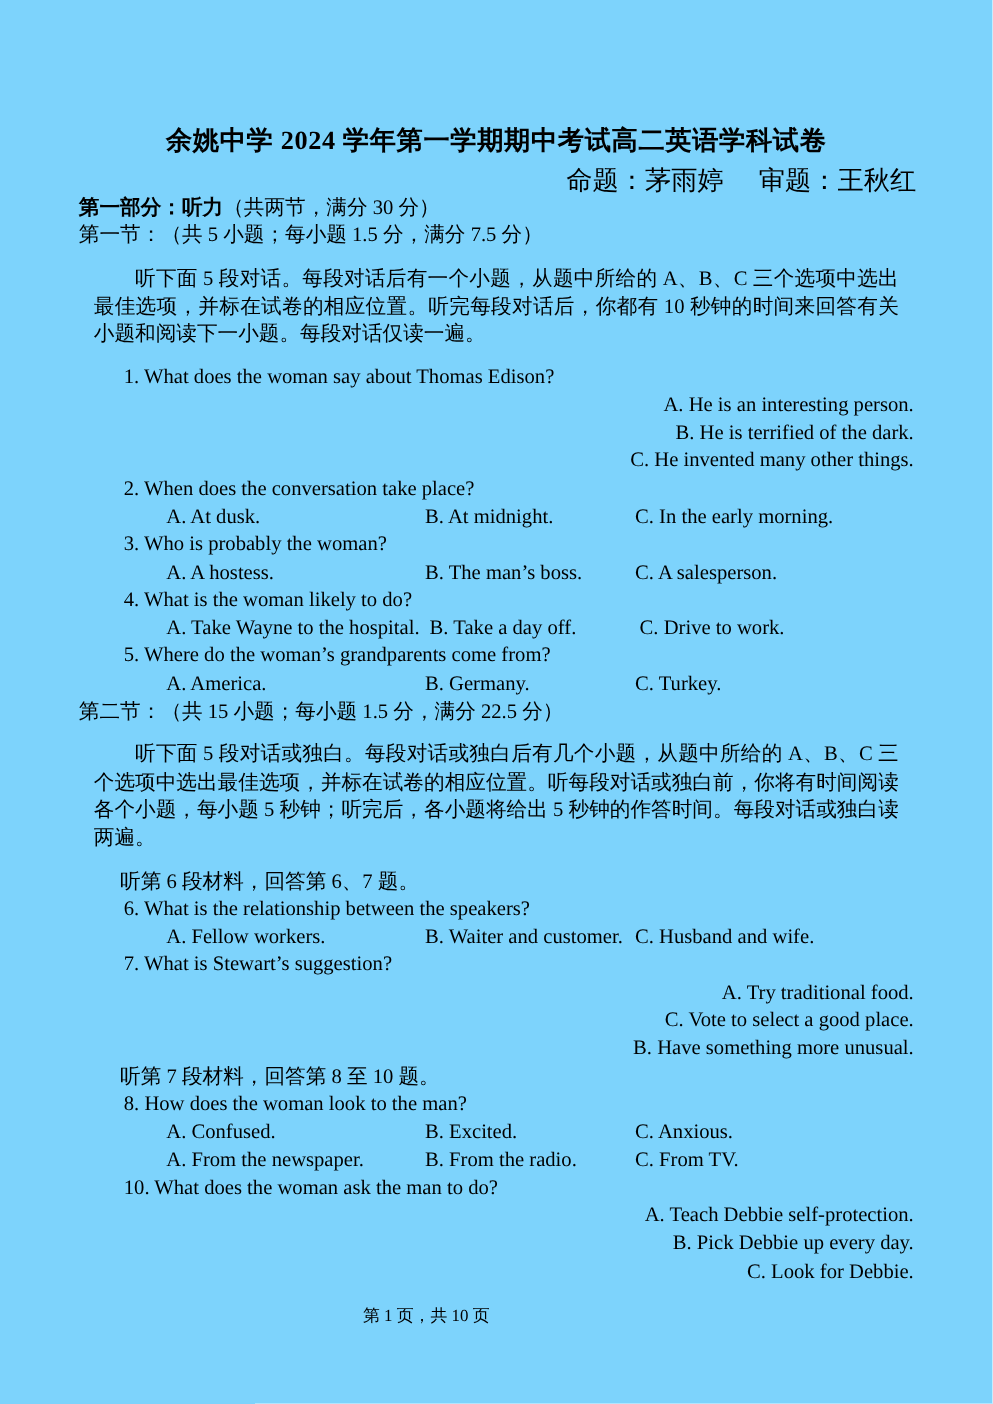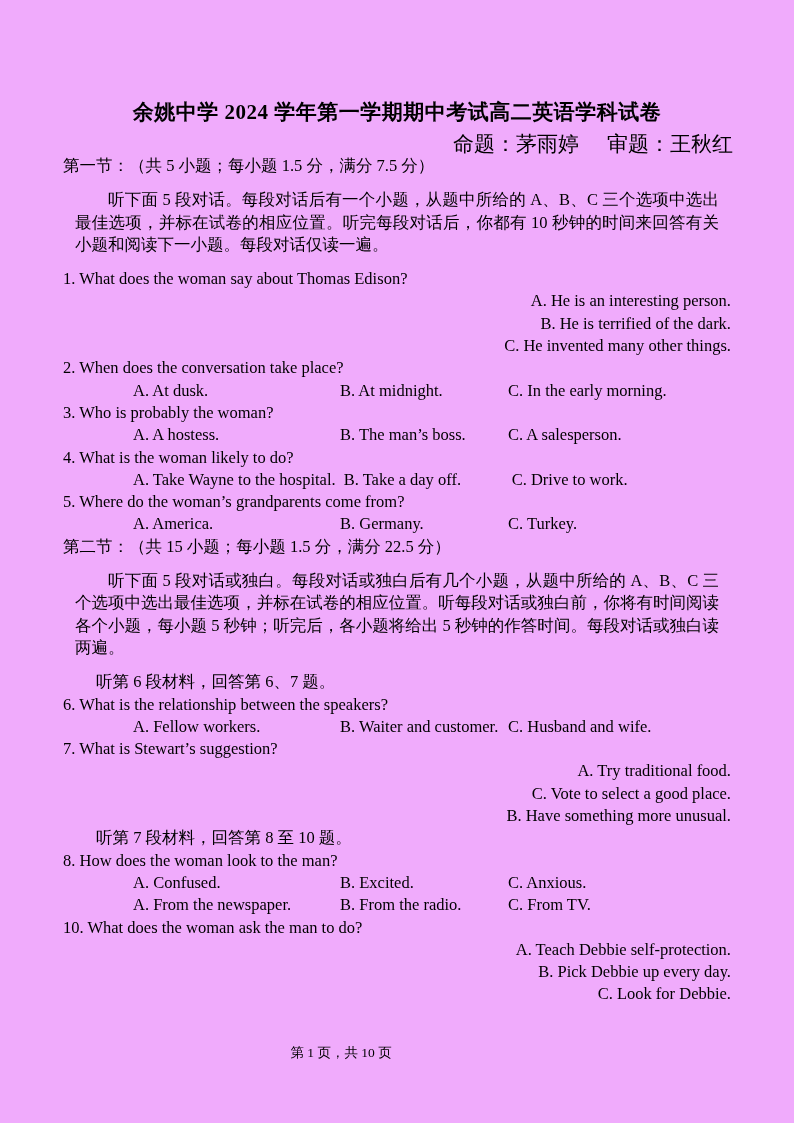--- a/index.html
+++ b/index.html
@@ -6,21 +6,21 @@
     margin: 0;
     padding: 0;
     background: #ffffff;
     overflow: hidden;
   }
   .page {
     position: relative;
     width: 794px;
     height: 1123px;
     box-sizing: border-box;
-    background: #f0abfc;
+    background: #7dd3fc;
     color: #000000;
     font-family: "Liberation Serif", "DejaVu Serif", serif;
     font-size: 16.5px;
     padding: 0 63px;
   }
   .title {
     margin: 0;
     padding-top: 97px;
     text-align: center;
     font-size: 21px;
@@ -48,20 +48,21 @@
     line-height: 22.3px;
     text-align: justify;
     text-indent: 2em;
   }
   .material {
     line-height: 22.3px;
     padding-left: 33px;
   }
   .q-text {
     line-height: 22.3px;
+    margin-left: 36px;
   }
   .opt-line {
     line-height: 22.3px;
     padding-left: 65px;
     text-align: right;
   }
   .opts-row {
     display: flex;
     line-height: 22.3px;
     padding-left: 70px;
@@ -84,20 +85,23 @@
 <body>
 
 <div class="page">
 
   <h1 class="title">余姚中学 2024 学年第一学期期中考试高二英语学科试卷</h1>
 
   <div class="byline">
     <span>命题：茅雨婷</span><span class="gap"></span><span>审题：王秋红</span>
   </div>
 
+  <div class="line">
+    <span class="bold">第一部分：听力</span><span>（共两节，满分 30 分）</span>
+  </div>
 
   <div class="line">第一节：（共 5 小题；每小题 1.5 分，满分 7.5 分）</div>
 
   <p class="para">听下面 5 段对话。每段对话后有一个小题，从题中所给的 A、B、C 三个选项中选出最佳选项，并标在试卷的相应位置。听完每段对话后，你都有 10 秒钟的时间来回答有关小题和阅读下一小题。每段对话仅读一遍。</p>
 
   <div>
     <div class="q-text">1. What does the woman say about Thomas Edison?</div>
     <div class="opt-line">A. He is an interesting person.</div>
     <div class="opt-line">B. He is terrified of the dark.</div>
     <div class="opt-line">C. He invented many other things.</div>

